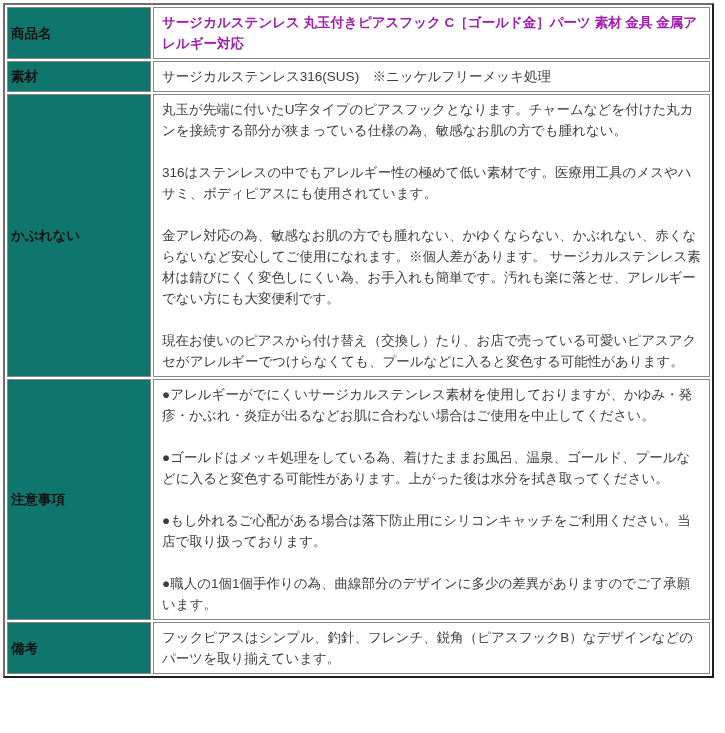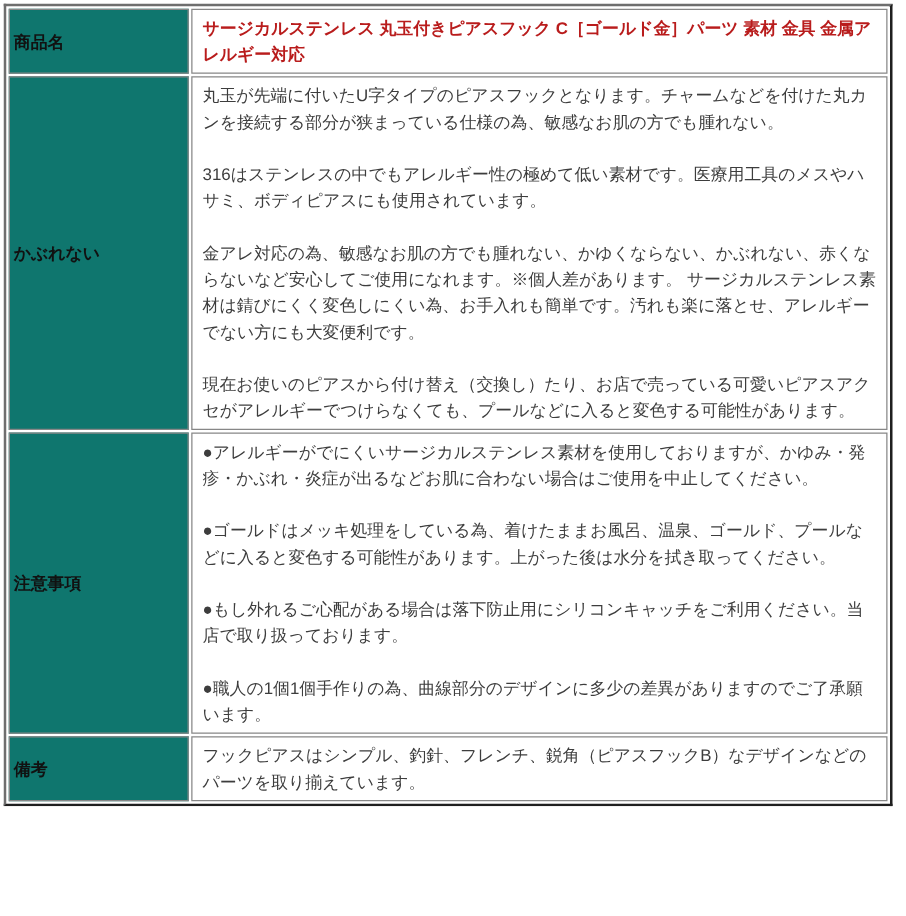--- a/index.html
+++ b/index.html
@@ -39,21 +39,21 @@
   }
   .spec-table td {
     background: #ffffff;
     color: #3d3d3d;
     text-align: left;
     padding: 4px 8px;
     word-break: break-all;
   }
   .spec-table tr.row-title td {
     font-weight: bold;
-    color: #b91c1c;
+    color: #a21caf;
   }
   .spec-table td p {
     margin: 0 0 21px 0;
   }
   .spec-table td p:last-child {
     margin-bottom: 0;
   }
 </style>
 </head>
 <body>
@@ -62,20 +62,26 @@
   <tbody>
 
     <tr class="row-title">
       <th>商品名</th>
       <td>
         <p>サージカルステンレス 丸玉付きピアスフック C［ゴールド金］パーツ 素材 金具 金属アレルギー対応</p>
       </td>
     </tr>
 
 
+    <tr>
+      <th>素材</th>
+      <td>
+        <p>サージカルステンレス316(SUS)　※ニッケルフリーメッキ処理</p>
+      </td>
+    </tr>
 
 
     <tr>
       <th>かぶれない</th>
       <td>
         <p>丸玉が先端に付いたU字タイプのピアスフックとなります。チャームなどを付けた丸カンを接続する部分が狭まっている仕様の為、敏感なお肌の方でも腫れない。</p>
         <p>316はステンレスの中でもアレルギー性の極めて低い素材です。医療用工具のメスやハサミ、ボディピアスにも使用されています。</p>
         <p>金アレ対応の為、敏感なお肌の方でも腫れない、かゆくならない、かぶれない、赤くならないなど安心してご使用になれます。※個人差があります。 サージカルステンレス素材は錆びにくく変色しにくい為、お手入れも簡単です。汚れも楽に落とせ、アレルギーでない方にも大変便利です。</p>
         <p>現在お使いのピアスから付け替え（交換し）たり、お店で売っている可愛いピアスアクセがアレルギーでつけらなくても、プールなどに入ると変色する可能性があります。</p>
       </td>

